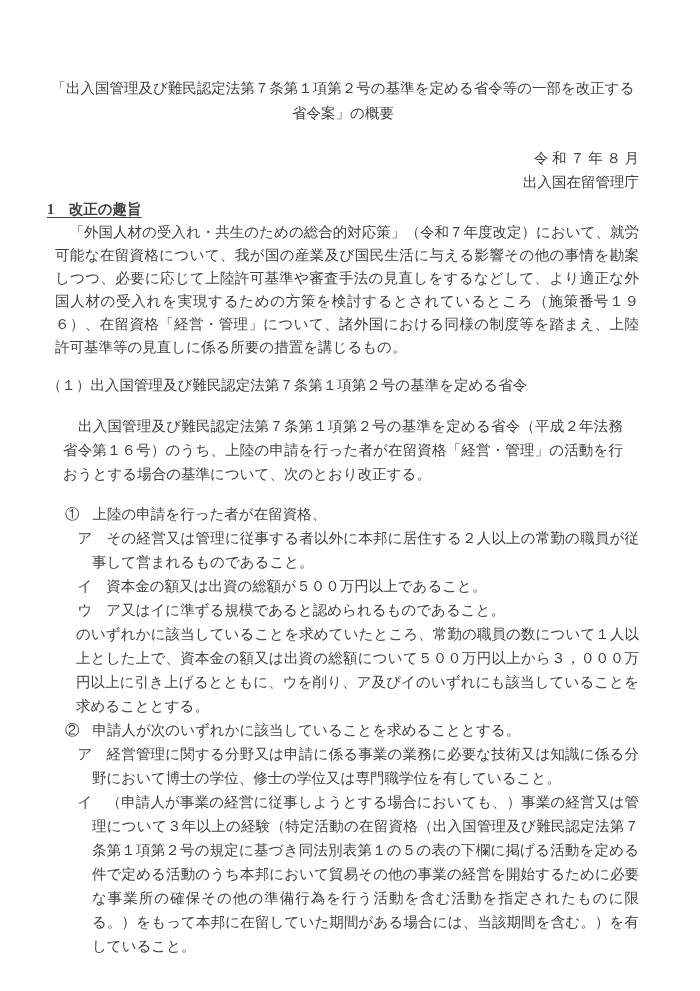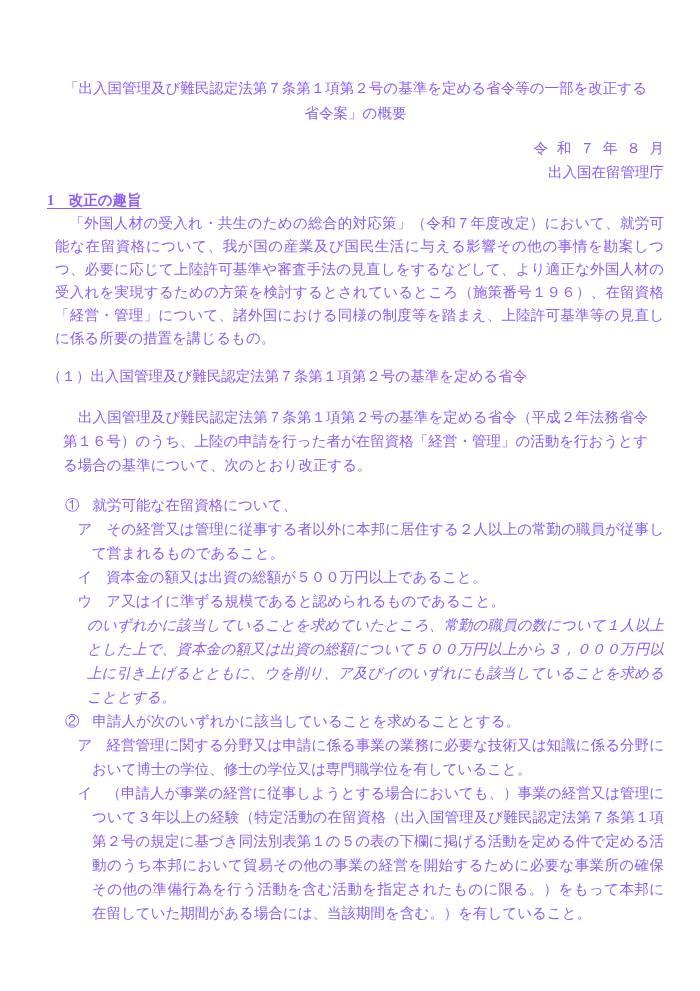--- a/index.html
+++ b/index.html
@@ -6,36 +6,35 @@
     margin: 0;
     padding: 0;
     background: #ffffff;
   }
   .page {
     position: relative;
     width: 700px;
     height: 991px;
     box-sizing: border-box;
     background: #ffffff;
-    color: #8b5cf6;
+    color: #404040;
     font-family: "Liberation Serif", "DejaVu Serif", serif;
     font-size: 14.5px;
     line-height: 24px;
-    padding: 76px 36px 0 47px;
+    padding: 76px 61px 0 47px;
     overflow: hidden;
   }
   .title-block {
     text-align: center;
     line-height: 25px;
   }
   .meta-block {
     text-align: right;
-    margin-top: 11px;
+    margin-top: 20px;
     line-height: 24px;
-    font-family: Liberation Mono, monospace;
   }
   .sec-heading {
     margin-top: 3px;
     font-weight: bold;
     line-height: 24px;
   }
   .sec-heading .hu {
     text-decoration: underline;
     text-underline-offset: 3px;
   }
@@ -63,23 +62,22 @@
   }
   .sub-item {
     margin-left: 45px;
     text-indent: -14.5px;
     text-align: justify;
   }
   .sub-item > .mk {
     margin-right: 14px;
   }
   .continuation {
-    margin-left: 40px;
+    margin-left: 29px;
     text-align: justify;
-    font-style: italic;
   }
 </style>
 </head>
 <body>
 
 <div class="page">
 
   <div class="title-block">
     <div>「出入国管理及び難民認定法第７条第１項第２号の基準を定める省令等の一部を改正する</div>
     <div>省令案」の概要</div>
@@ -95,21 +93,21 @@
   </div>
 
   <p class="p-sec1">「外国人材の受入れ・共生のための総合的対応策」（令和７年度改定）において、就労可能な在留資格について、我が国の産業及び国民生活に与える影響その他の事情を勘案しつつ、必要に応じて上陸許可基準や審査手法の見直しをするなどして、より適正な外国人材の受入れを実現するための方策を検討するとされているところ（施策番号１９６）、在留資格「経営・管理」について、諸外国における同様の制度等を踏まえ、上陸許可基準等の見直しに係る所要の措置を講じるもの。</p>
 
 
   <div class="subheading">（１）出入国管理及び難民認定法第７条第１項第２号の基準を定める省令</div>
 
   <p class="p-sub1">出入国管理及び難民認定法第７条第１項第２号の基準を定める省令（平成２年法務省令第１６号）のうち、上陸の申請を行った者が在留資格「経営・管理」の活動を行おうとする場合の基準について、次のとおり改正する。</p>
 
   <div class="clause">
-    <span class="mk">①</span><span>就労可能な在留資格について、</span>
+    <span class="mk">①</span><span>上陸の申請を行った者が在留資格、</span>
   </div>
 
   <div class="sub-item">
     <span class="mk">ア</span><span>その経営又は管理に従事する者以外に本邦に居住する２人以上の常勤の職員が従事して営まれるものであること。</span>
   </div>
 
   <div class="sub-item">
     <span class="mk">イ</span><span>資本金の額又は出資の総額が５００万円以上であること。</span>
   </div>
 

